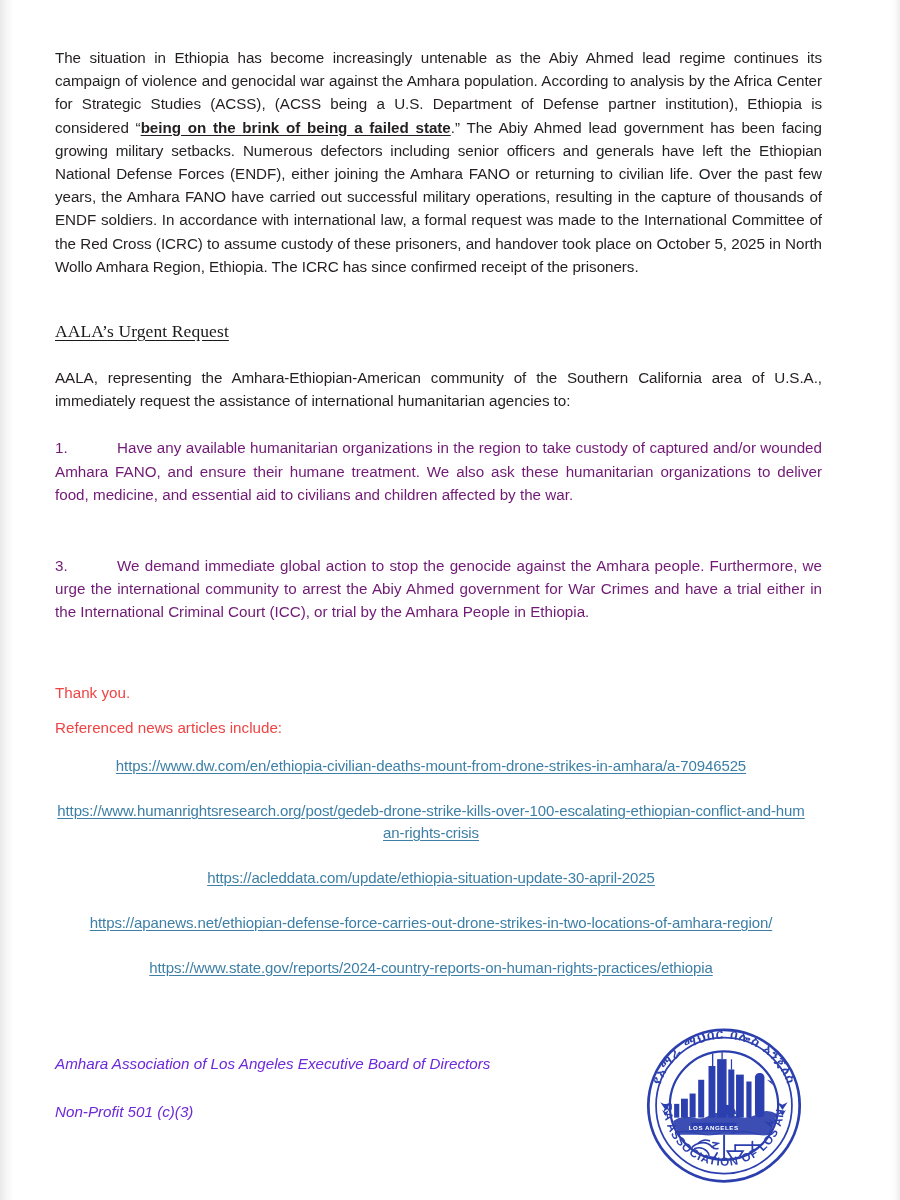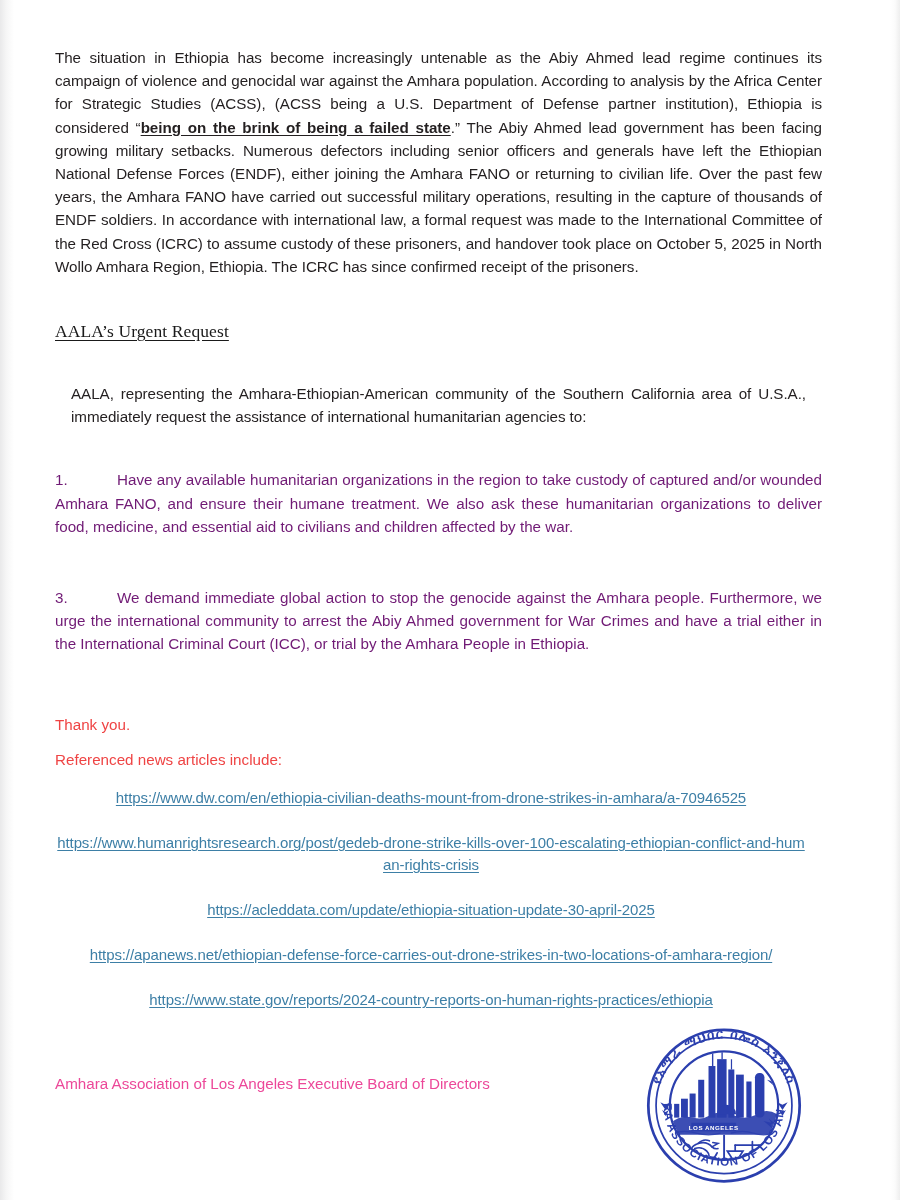--- a/index.html
+++ b/index.html
@@ -35,21 +35,21 @@
     position: absolute;
     left: 55px;
     top: 46px;
     width: 767px;
   }
   .body-text {
     font-size: 15.2px;
     line-height: 23.2px;
     color: #231f20;
     text-align: justify;
-    margin: 16px;
+    margin: 0;
     letter-spacing: -0.05px;
   }
   .para {
     margin: 0 0 0 0;
   }
   .emph-bold-underline {
     font-weight: bold;
     text-decoration: underline;
     text-underline-offset: 2px;
   }
@@ -90,22 +90,23 @@
     line-height: 22px;
     word-break: break-all;
     display: block;
     letter-spacing: -0.1px;
   }
   .link-block { margin: 0 0 23px 0; width: 752px; text-align: center; }
   .link-block:last-child { margin-bottom: 0; }
   .contact-line {
     font-size: 15.2px;
     line-height: 23px;
-    color: #ec4899;
-    margin: 0 0 25px 0;
+    color: #6d28d9;
+    margin: 12px 0 25px 0;
+    font-style: italic;
   }
   .contact-line:last-child { margin-bottom: 0; }
   
   .seal {
     position: absolute;
     left: 638px;
     top: 1012px;
     width: 172px;
     height: 182px;
   }
@@ -164,20 +165,21 @@
     <div class="link-block">
       <a class="link" href="#">https://apanews.net/ethiopian-defense-force-carries-out-drone-strikes-in-two-locations-of-amhara-region/</a>
     </div>
     <div class="link-block">
       <a class="link" href="#">https://www.state.gov/reports/2024-country-reports-on-human-rights-practices/ethiopia</a>
     </div>
 
     <div style="height:38px"></div>
 
     <p class="contact-line">Amhara Association of Los Angeles Executive Board of Directors</p>
+    <p class="contact-line">Non-Profit 501 (c)(3)</p>
 
   </div>
 
   <div class="seal">
     <svg viewBox="0 0 200 210" xmlns="http://www.w3.org/2000/svg" aria-hidden="true">
       <defs>
         <path id="arcTop" d="M 22 108 A 78 78 0 0 1 178 108"></path>
         <path id="arcBottom" d="M 30 108 A 70 70 0 0 0 170 108"></path>
         <clipPath id="innerClip">
           <circle cx="100" cy="108" r="62"></circle>

